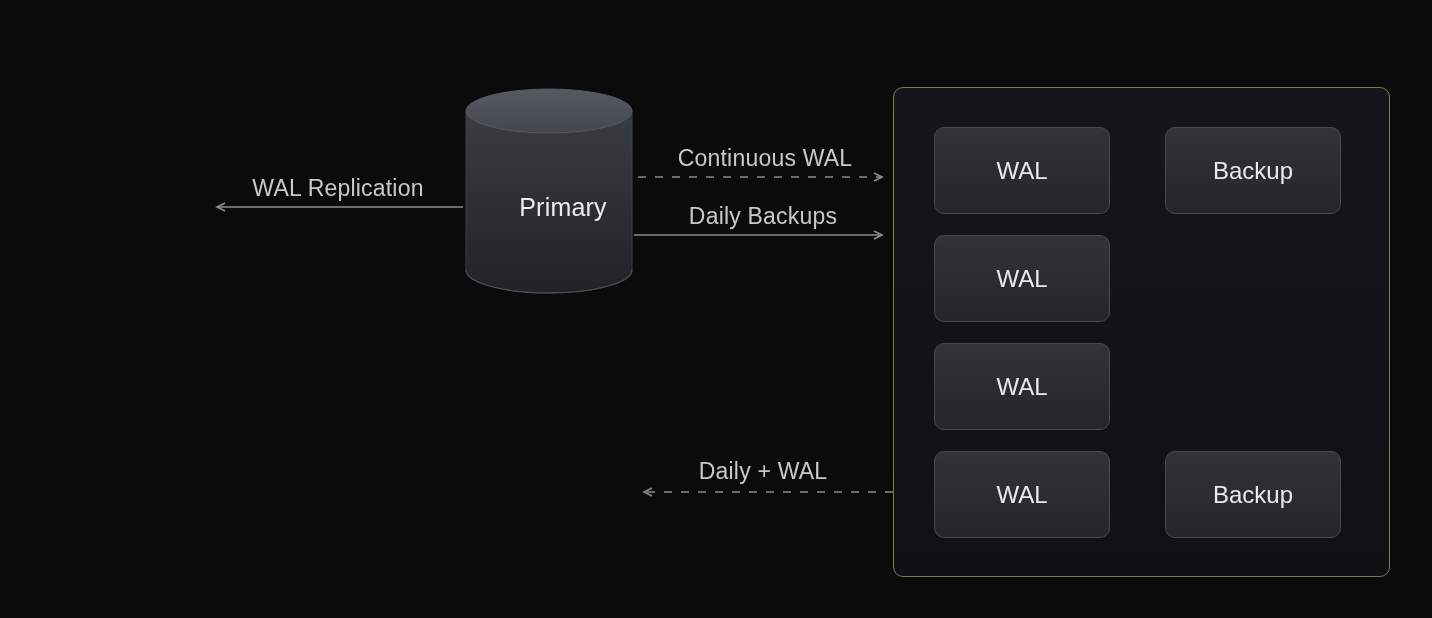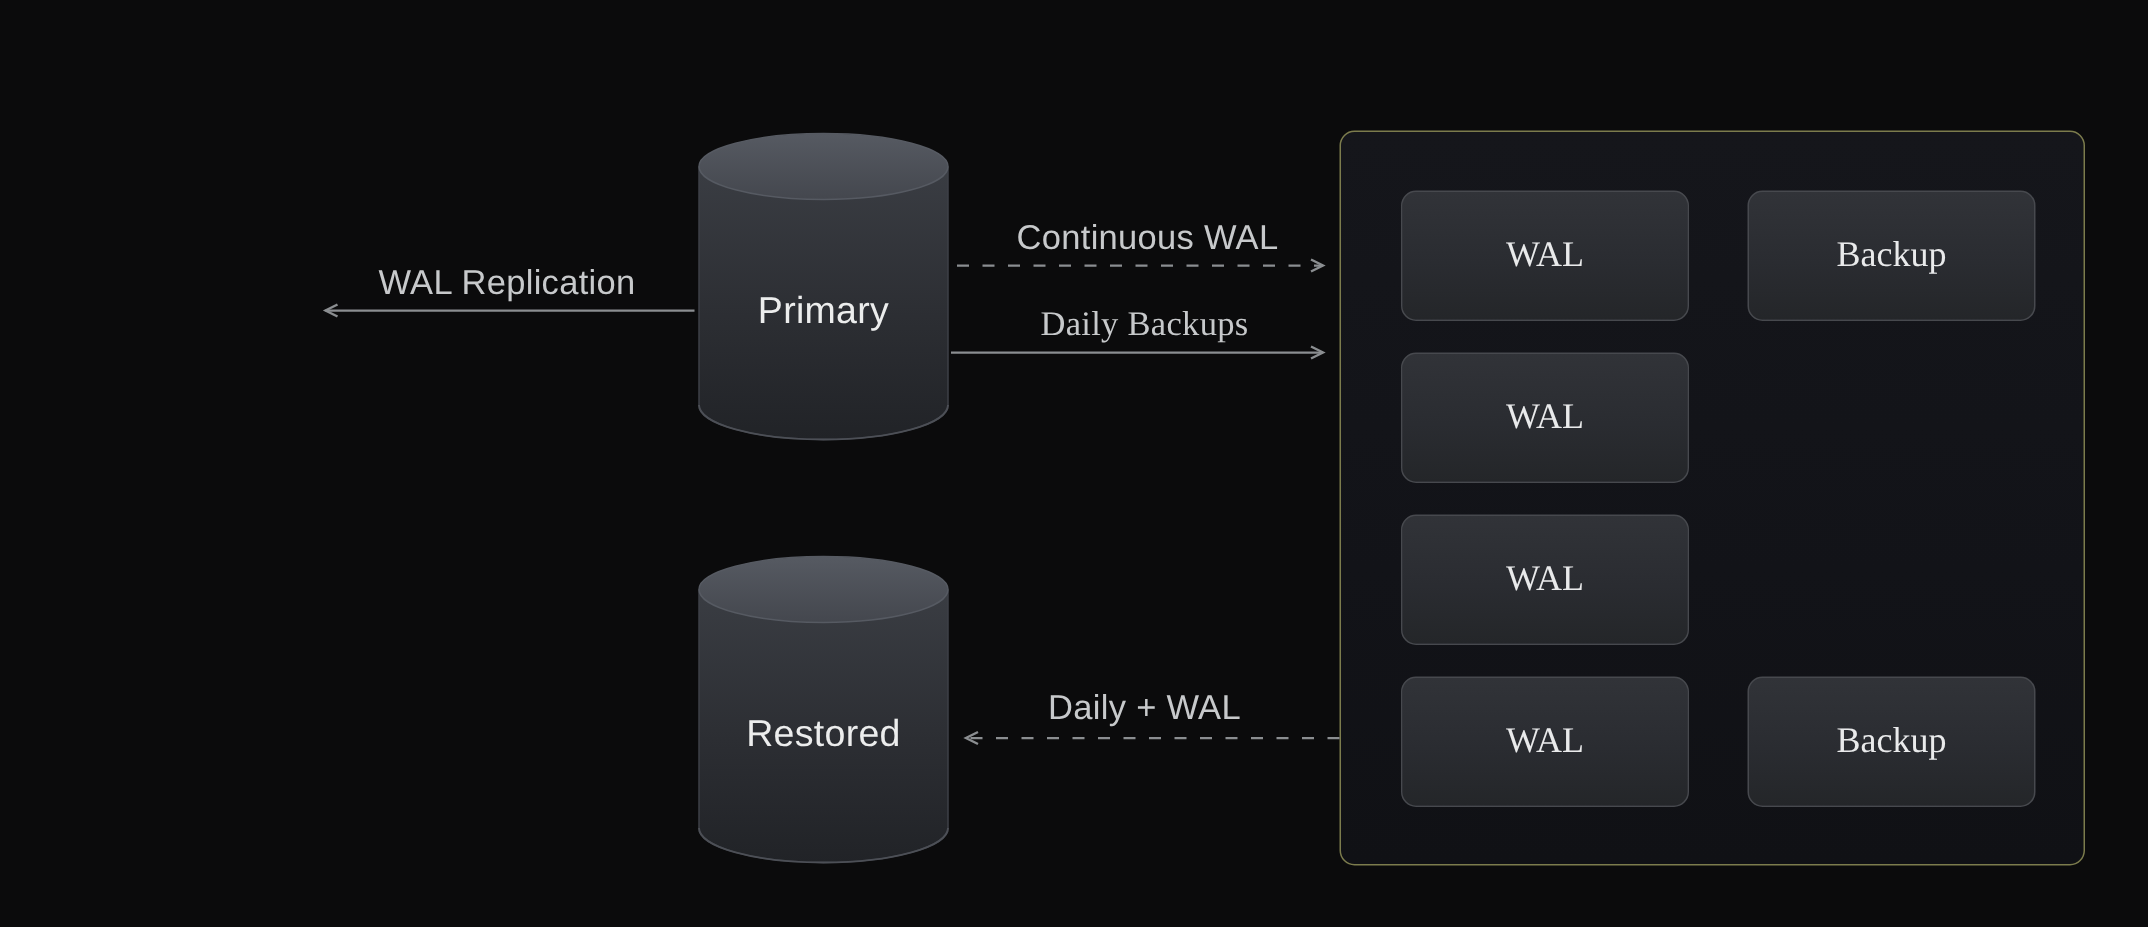--- a/index.html
+++ b/index.html
@@ -52,32 +52,31 @@
     top: 87px;
     width: 497px;
     height: 490px;
     box-sizing: border-box;
     border: 1px solid var(--s3-border, #7c7c4d);
     border-radius: 10px;
     background: linear-gradient(180deg, #15161b 0%, #121318 60%, #101115 100%);
   }
   .s3-item {
     position: absolute;
-    width: 192px;
+    width: 176px;
     height: 87px;
     box-sizing: border-box;
     border: 1px solid var(--item-border, #47494e);
     border-radius: 10px;
     background: linear-gradient(180deg, #313338 0%, #2a2c31 55%, #242629 100%);
     display: flex;
     align-items: center;
     justify-content: center;
     color: var(--item-text, #e9eaeb);
     font-size: 24px;
-    font-family: Liberation Serif, serif;
   }
 
   
   .overlay { position: absolute; inset: 0; pointer-events: none; }
   .overlay line {
     stroke: var(--arrow-line, #8b8e91);
     stroke-width: 1.5;
   }
   .overlay line.dashed { stroke-dasharray: 8 9; }
   .overlay marker path {
@@ -107,37 +106,29 @@
         <stop offset="1" stop-color="#212327"></stop>
       </linearGradient>
       <linearGradient id="cylTop" x1="0" y1="0" x2="0" y2="1">
         <stop offset="0" stop-color="#565a62"></stop>
         <stop offset="1" stop-color="#44474e"></stop>
       </linearGradient>
     </defs>
   </svg>
 
 
-  <div class="node" style="left:465px; top:88px;">
+  <div class="node" style="left:465px; top:88px;padding-left:28px;">
     <svg width="168" height="206" viewBox="0 0 168 206">
       <path d="M1,23 L1,182 A83,23 0 0 0 167,182 L167,23" fill="url(#cylBody)" stroke="#3e4147" stroke-width="1"></path>
       <path d="M1,182 A83,23 0 0 0 167,182" fill="none" stroke="#4c4f56" stroke-width="1.25"></path>
       <ellipse cx="84" cy="23" rx="83" ry="22" fill="url(#cylTop)" stroke="#565a62" stroke-width="1"></ellipse>
     </svg>
     <div class="node-label">Primary</div>
   </div>
 
-  <div class="node" style="left:465px; top:370px;">
-    <svg width="168" height="206" viewBox="0 0 168 206">
-      <path d="M1,23 L1,182 A83,23 0 0 0 167,182 L167,23" fill="url(#cylBody)" stroke="#3e4147" stroke-width="1"></path>
-      <path d="M1,182 A83,23 0 0 0 167,182" fill="none" stroke="#4c4f56" stroke-width="1.25"></path>
-      <ellipse cx="84" cy="23" rx="83" ry="22" fill="url(#cylTop)" stroke="#565a62" stroke-width="1"></ellipse>
-    </svg>
-    <div class="node-label">Restored</div>
-  </div>
 
 
   <div class="s3-box">
     <div class="s3-item" style="left:40px;  top:39px;">WAL</div>
     <div class="s3-item" style="left:271px; top:39px;">Backup</div>
     <div class="s3-item" style="left:40px;  top:147px;">WAL</div>
     <div class="s3-item" style="left:40px;  top:255px;">WAL</div>
     <div class="s3-item" style="left:40px;  top:363px;">WAL</div>
     <div class="s3-item" style="left:271px; top:363px;">Backup</div>
   </div>
@@ -149,16 +140,16 @@
       </marker>
     </defs>
     <line x1="463" y1="207" x2="217" y2="207" marker-end="url(#chev)"></line>
     <line class="dashed" x1="638" y1="177" x2="882" y2="177" marker-end="url(#chev)"></line>
     <line x1="634" y1="235" x2="882" y2="235" marker-end="url(#chev)"></line>
     <line class="dashed" x1="893" y1="492" x2="644" y2="492" marker-end="url(#chev)"></line>
   </svg>
 
   <div class="arrow-label" style="left:188px; top:175px;">WAL Replication</div>
   <div class="arrow-label" style="left:615px; top:145px;">Continuous WAL</div>
-  <div class="arrow-label" style="left:613px; top:203px;font-family:Liberation Serif, serif;">Daily Backups</div>
+  <div class="arrow-label" style="left:613px; top:203px;">Daily Backups</div>
   <div class="arrow-label" style="left:613px; top:458px;">Daily + WAL</div>
 
 </div>
 
 </body></html>

